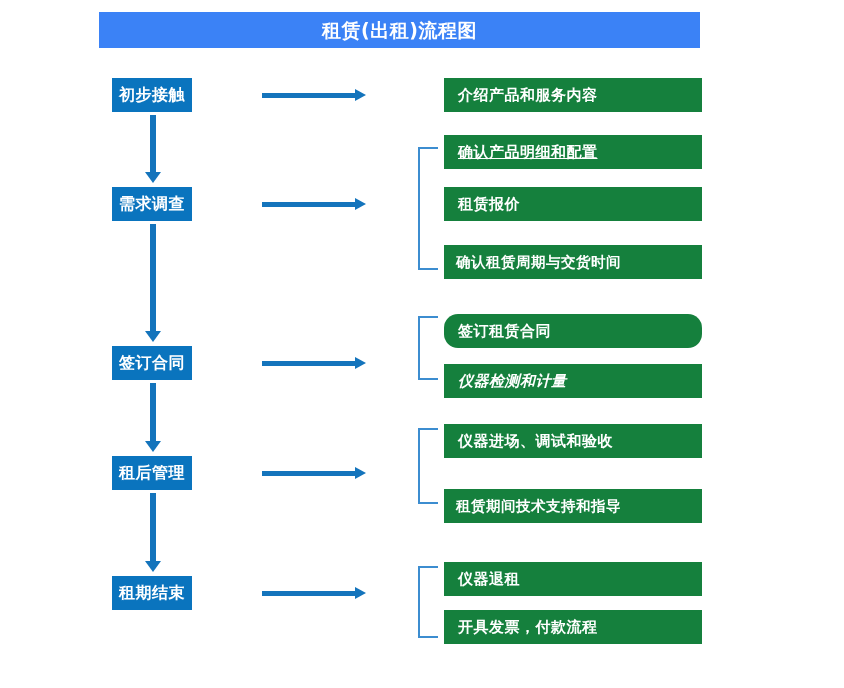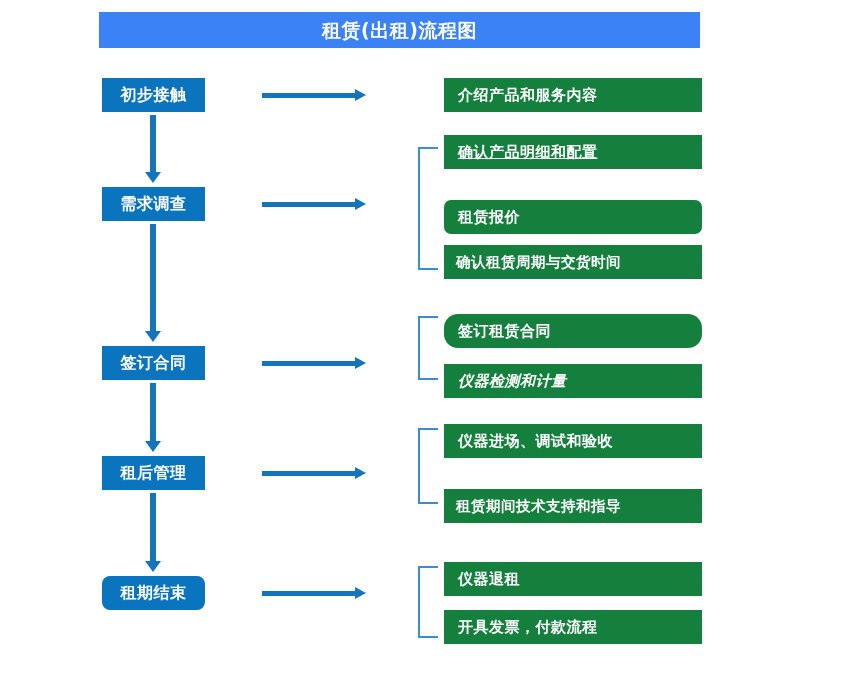--- a/index.html
+++ b/index.html
@@ -30,29 +30,30 @@
     font-size: 19px;
     font-weight: bold;
     line-height: 36px;
     text-align: center;
     letter-spacing: 0.5px;
   }
 
   
   .stage-box {
     position: absolute;
-    width: 103px;
+    width: 80px;
     height: 34px;
     background: #0A74BE;
     color: #ffffff;
     font-size: 16px;
     font-weight: bold;
     line-height: 34px;
     text-align: center;
     letter-spacing: 0.5px;
+    margin-left: 10px;
   }
 
   
   .detail-box {
     position: absolute;
     left: 444px;
     width: 258px;
     height: 34px;
     background: #15803d;
     color: #ffffff;
@@ -133,21 +134,21 @@
   <div class="title-bar">租赁(出租)流程图</div>
 
   <div class="stage-box" style="left:102px; top:78px;">初步接触</div>
 
   <div class="stage-box" style="left:102px; top:187px;">需求调查</div>
 
   <div class="stage-box" style="left:102px; top:346px;">签订合同</div>
 
   <div class="stage-box" style="left:102px; top:456px;">租后管理</div>
 
-  <div class="stage-box" style="left:102px; top:576px;border-radius:8px;">租期结束</div>
+  <div class="stage-box" style="left:102px; top:576px;">租期结束</div>
 
   <div class="v-arrow" style="left:145px; top:115px; height:70px;">
     <div class="shaft" style="height:57px;"></div>
     <div class="head" style="top:57px;"></div>
   </div>
 
   <div class="v-arrow" style="left:145px; top:224px; height:120px;">
     <div class="shaft" style="height:107px;"></div>
     <div class="head" style="top:107px;"></div>
   </div>
@@ -192,21 +193,21 @@
   <div class="bracket" style="top:316px; height:64px;"></div>
 
   <div class="bracket" style="top:428px; height:76px;"></div>
 
   <div class="bracket" style="top:566px; height:72px;"></div>
 
   <div class="detail-box" style="top:78px;">介绍产品和服务内容</div>
 
   <div class="detail-box" style="top:135px;text-decoration:underline;">确认产品明细和配置</div>
 
-  <div class="detail-box" style="top:200px;border-radius:7px;">租赁报价</div>
+  <div class="detail-box" style="top:187px;">租赁报价</div>
 
   <div class="detail-box wide" style="top:245px;">确认租赁周期与交货时间</div>
 
   <div class="detail-box" style="top:314px;border-radius:14px;">签订租赁合同</div>
 
   <div class="detail-box" style="top:364px;font-style:italic;">仪器检测和计量</div>
 
   <div class="detail-box" style="top:424px;">仪器进场、调试和验收</div>
 
   <div class="detail-box wide" style="top:489px;">租赁期间技术支持和指导</div>

